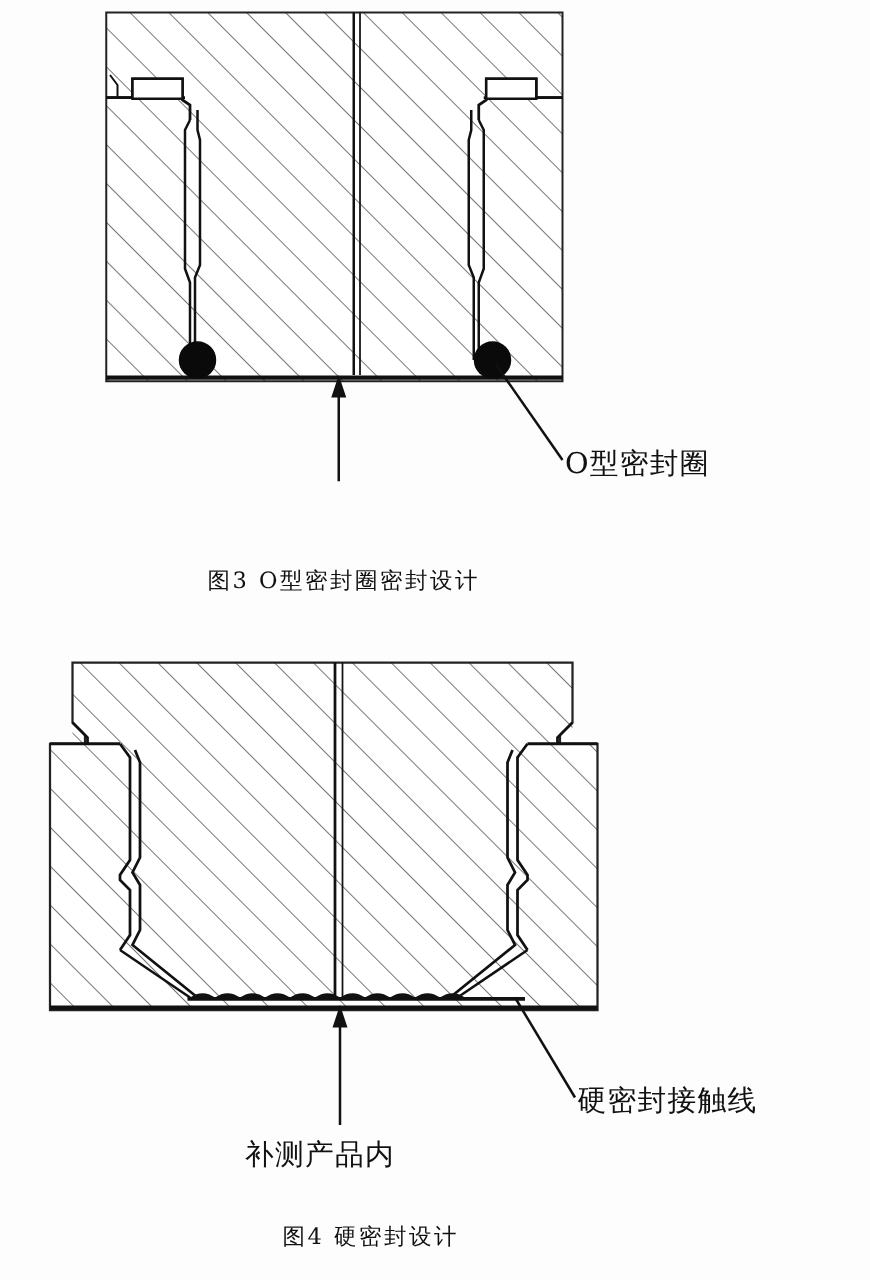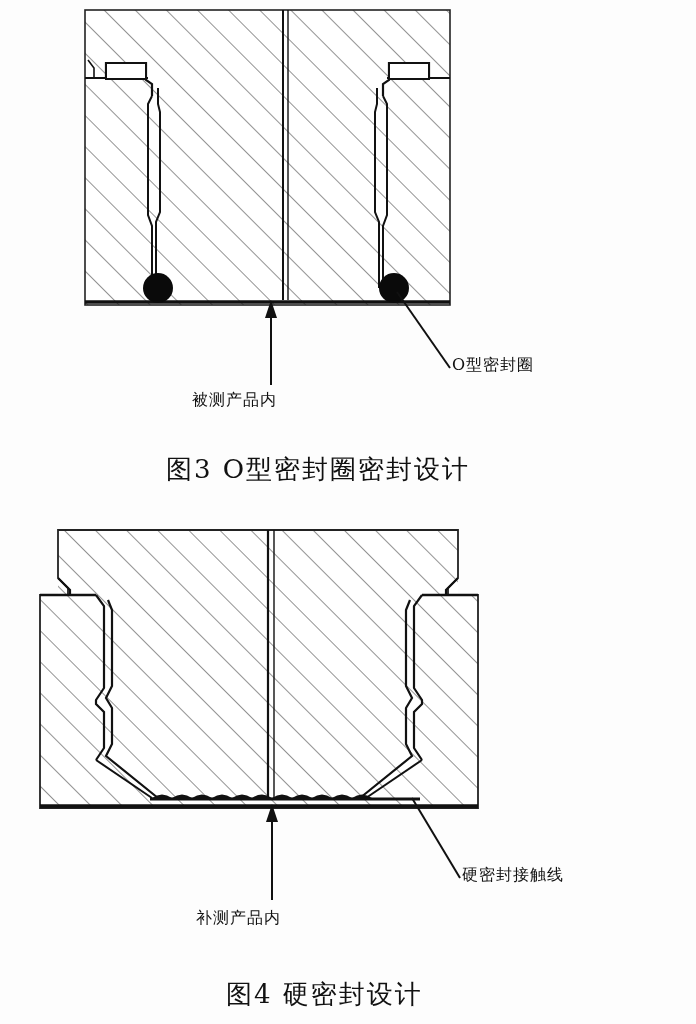--- a/index.html
+++ b/index.html
@@ -26,24 +26,24 @@
     top: 0;
   }
   .label {
     position: absolute;
     font-family: "DejaVu Serif", "Liberation Serif", serif;
     color: #111111;
     white-space: nowrap;
     letter-spacing: 1px;
   }
   .callout-label {
-    font-size: 16px;
+    font-size: 23px;
   }
   .caption {
-    font-size: 26px;
+    font-size: 18px;
     letter-spacing: 2px;
   }
   #fig3-inner-label { left: 192px; top: 390px; }
   #fig3-oring-label { left: 452px; top: 355px; }
   #fig3-caption     { left: 166px; top: 452px; }
   #fig4-inner-label { left: 196px; top: 908px; }
   #fig4-hard-label  { left: 462px; top: 865px; }
   #fig4-caption     { left: 226px; top: 962px; margin-top: 15px; }
 </style>
 </head>
@@ -101,21 +101,20 @@
     <g>
       <line x1="271" y1="385" x2="271" y2="312" stroke="#111111" stroke-width="2"></line>
       <polygon points="271,300 265,318 277,318" fill="#111111"></polygon>
     </g>
 
     <g>
       <line x1="397" y1="292" x2="450" y2="368" stroke="#111111" stroke-width="2"></line>
     </g>
   </svg>
 
-  <div class="label callout-label" id="fig3-inner-label">被测产品内</div>
 
   <div class="label callout-label" id="fig3-oring-label">O型密封圈</div>
 
   <div class="label caption" id="fig3-caption">图3 O型密封圈密封设计</div>
 
   <svg class="figure" id="fig4-svg" width="696" height="1024" viewBox="0 0 696 1024" style="top:0;">
     <defs>
       <pattern id="hatch4" width="22" height="22" patternUnits="userSpaceOnUse" patternTransform="rotate(-45)">
         <rect width="22" height="22" fill="#ffffff"></rect>
         <line x1="0" y1="0" x2="0" y2="22" stroke="#777777" stroke-width="1.6"></line>

